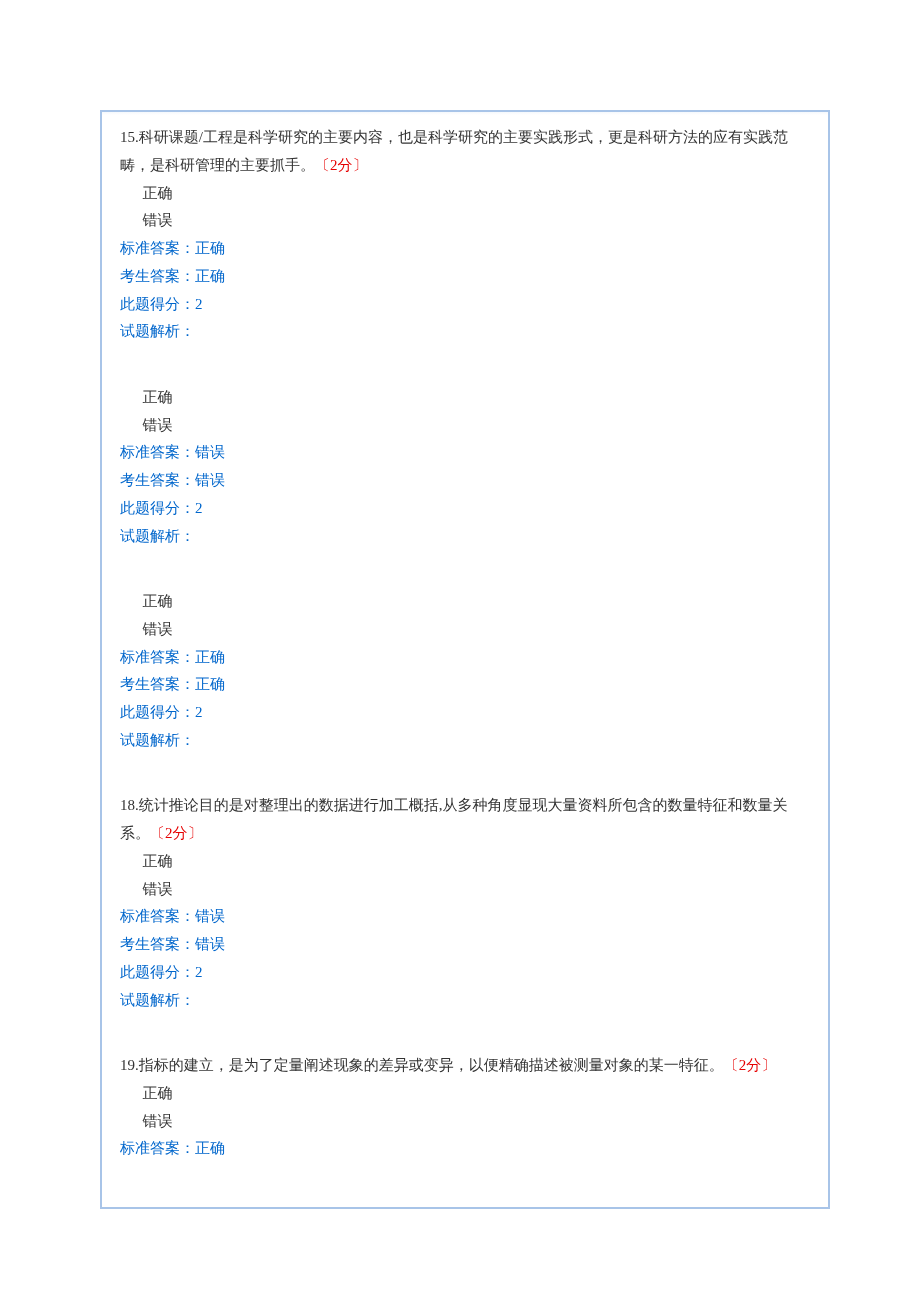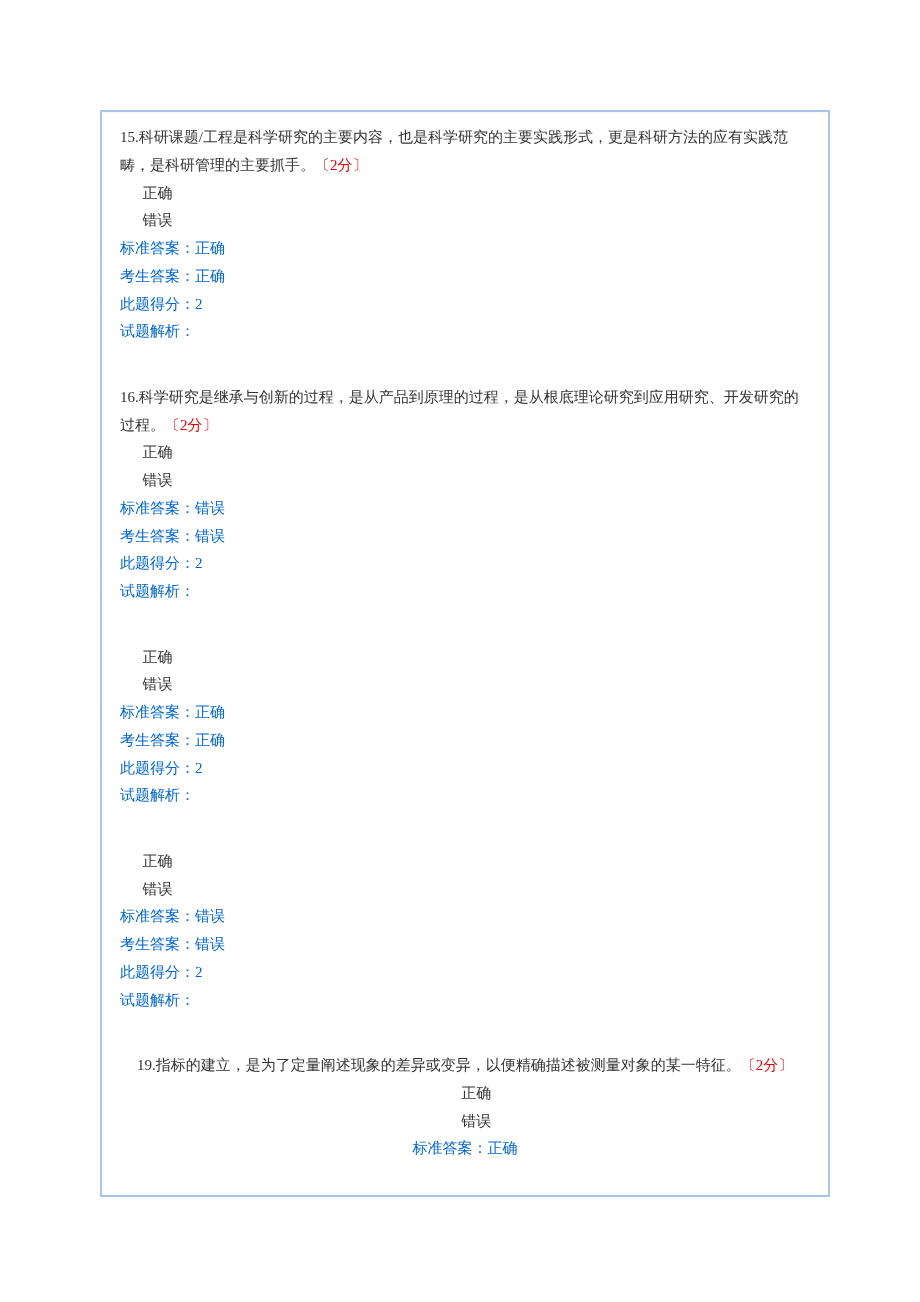--- a/index.html
+++ b/index.html
@@ -19,30 +19,29 @@
       background: #fff;
       position: relative;
     }
     .content-box {
       margin: 110px 90px 0 100px;
       border-left: 2px solid #a8c4e8;
       border-right: 2px solid #a8c4e8;
       border-top: 2px solid #a8c4e8;
       border-bottom: 2px solid #a8c4e8;
       background: linear-gradient(to bottom, #f5f8fc 0%, #ffffff 3px);
-      padding: 12px 18px 16px 18px;
+      padding: 12px 18px 28px 18px;
       line-height: 1.85;
       color: #333;
     }
     .question-block {
       margin-bottom: 10px;
     }
     .question-block:last-child {
       margin-bottom: 16px;
-      text-align: center;
     }
     .q-text {
       color: #333;
       display: inline;
     }
     .points {
       color: #e60000;
     }
     .option-line {
       text-indent: 1.5em;
@@ -77,23 +76,20 @@
       <div class="blue-line">
         <span>此题得分：</span><span>2</span>
       </div>
       <div class="blue-line">
         <span>试题解析：</span><span></span>
       </div>
       <div class="blank-line"></div>
     </div>
 
     <div class="question-block">
-      <div>
-        <span class="q-text">16.科学研究是继承与创新的过程，是从产品到原理的过程，是从根底理论研究到应用研究、开发研究的过程。</span><span class="points">〔2分〕</span>
-      </div>
       <div class="option-line">正确</div>
       <div class="option-line">错误</div>
       <div class="blue-line">
         <span>标准答案：</span><span>错误</span>
       </div>
       <div class="blue-line">
         <span>考生答案：</span><span>错误</span>
       </div>
       <div class="blue-line">
         <span>此题得分：</span><span>2</span>
@@ -116,20 +112,23 @@
       <div class="blue-line">
         <span>此题得分：</span><span>2</span>
       </div>
       <div class="blue-line">
         <span>试题解析：</span><span></span>
       </div>
       <div class="blank-line"></div>
     </div>
 
     <div class="question-block">
+      <div>
+        <span class="q-text">18.统计推论目的是对整理出的数据进行加工概括,从多种角度显现大量资料所包含的数量特征和数量关系。</span><span class="points">〔2分〕</span>
+      </div>
       <div class="option-line">正确</div>
       <div class="option-line">错误</div>
       <div class="blue-line">
         <span>标准答案：</span><span>错误</span>
       </div>
       <div class="blue-line">
         <span>考生答案：</span><span>错误</span>
       </div>
       <div class="blue-line">
         <span>此题得分：</span><span>2</span>

